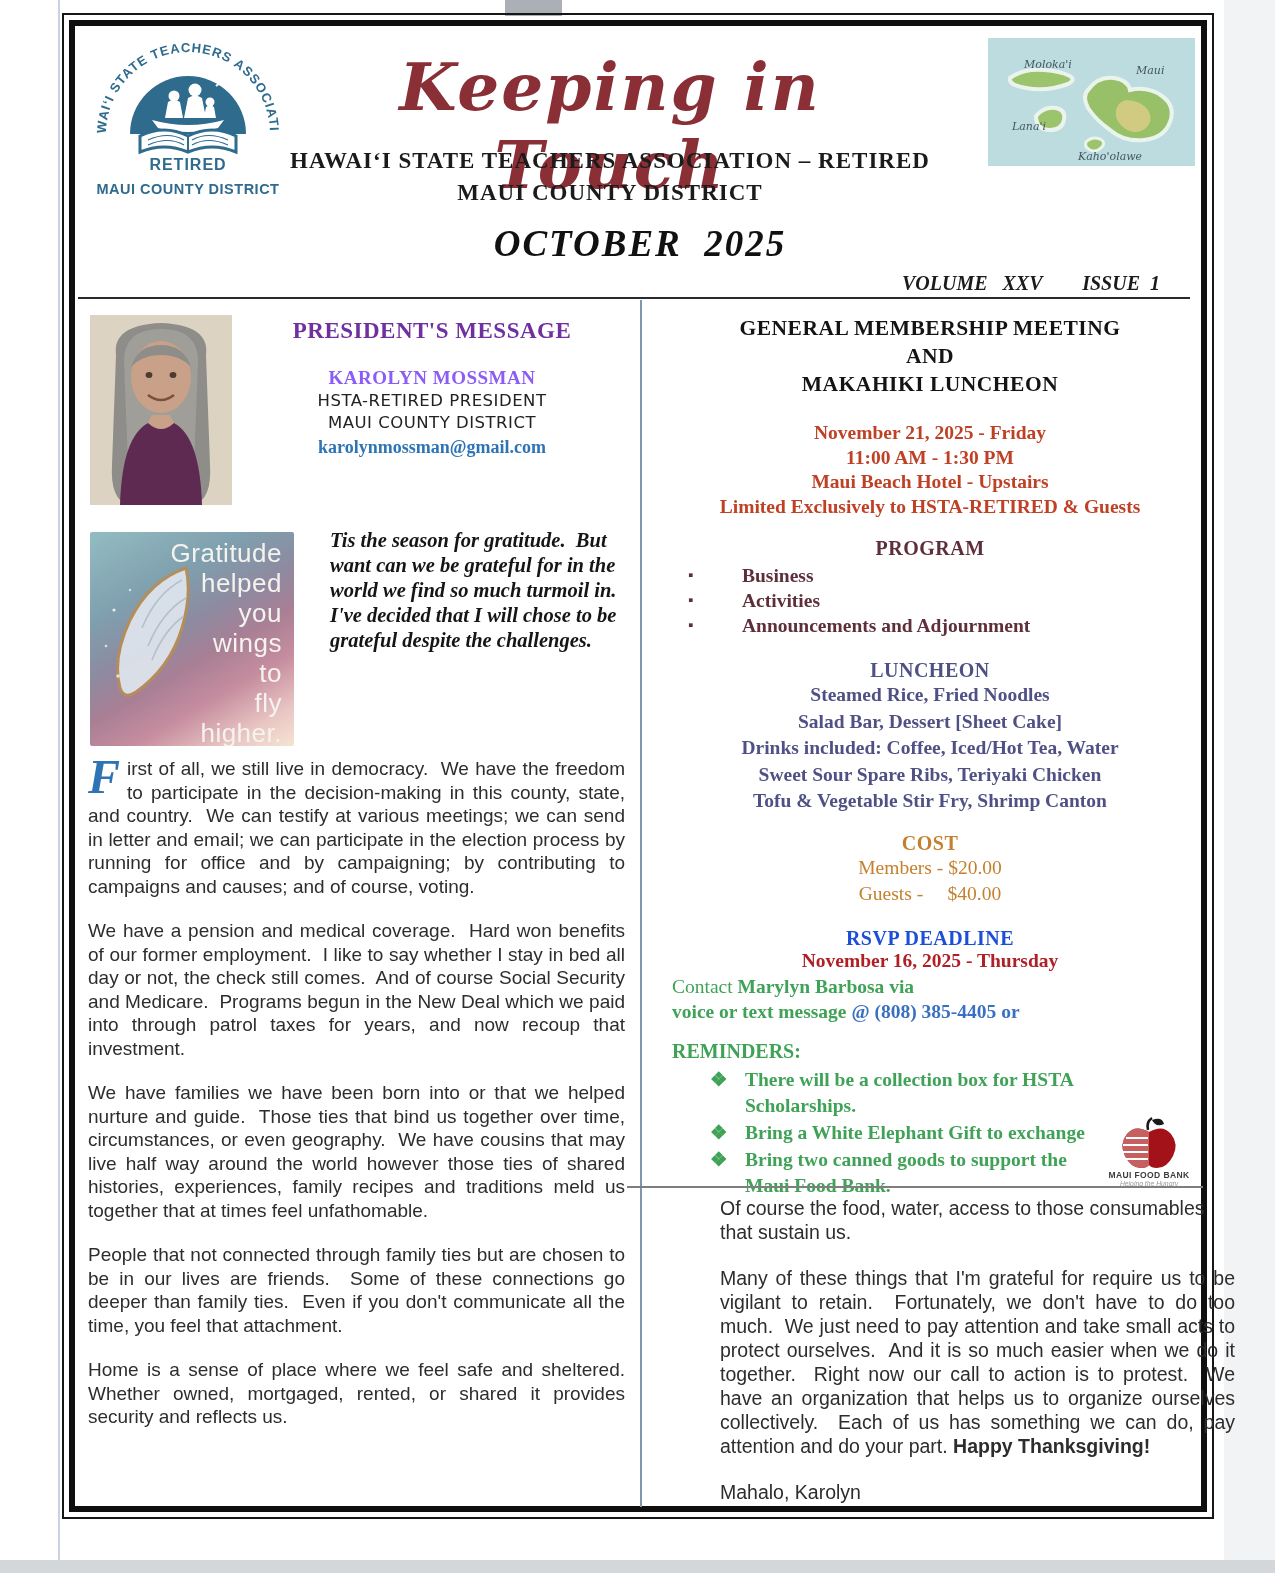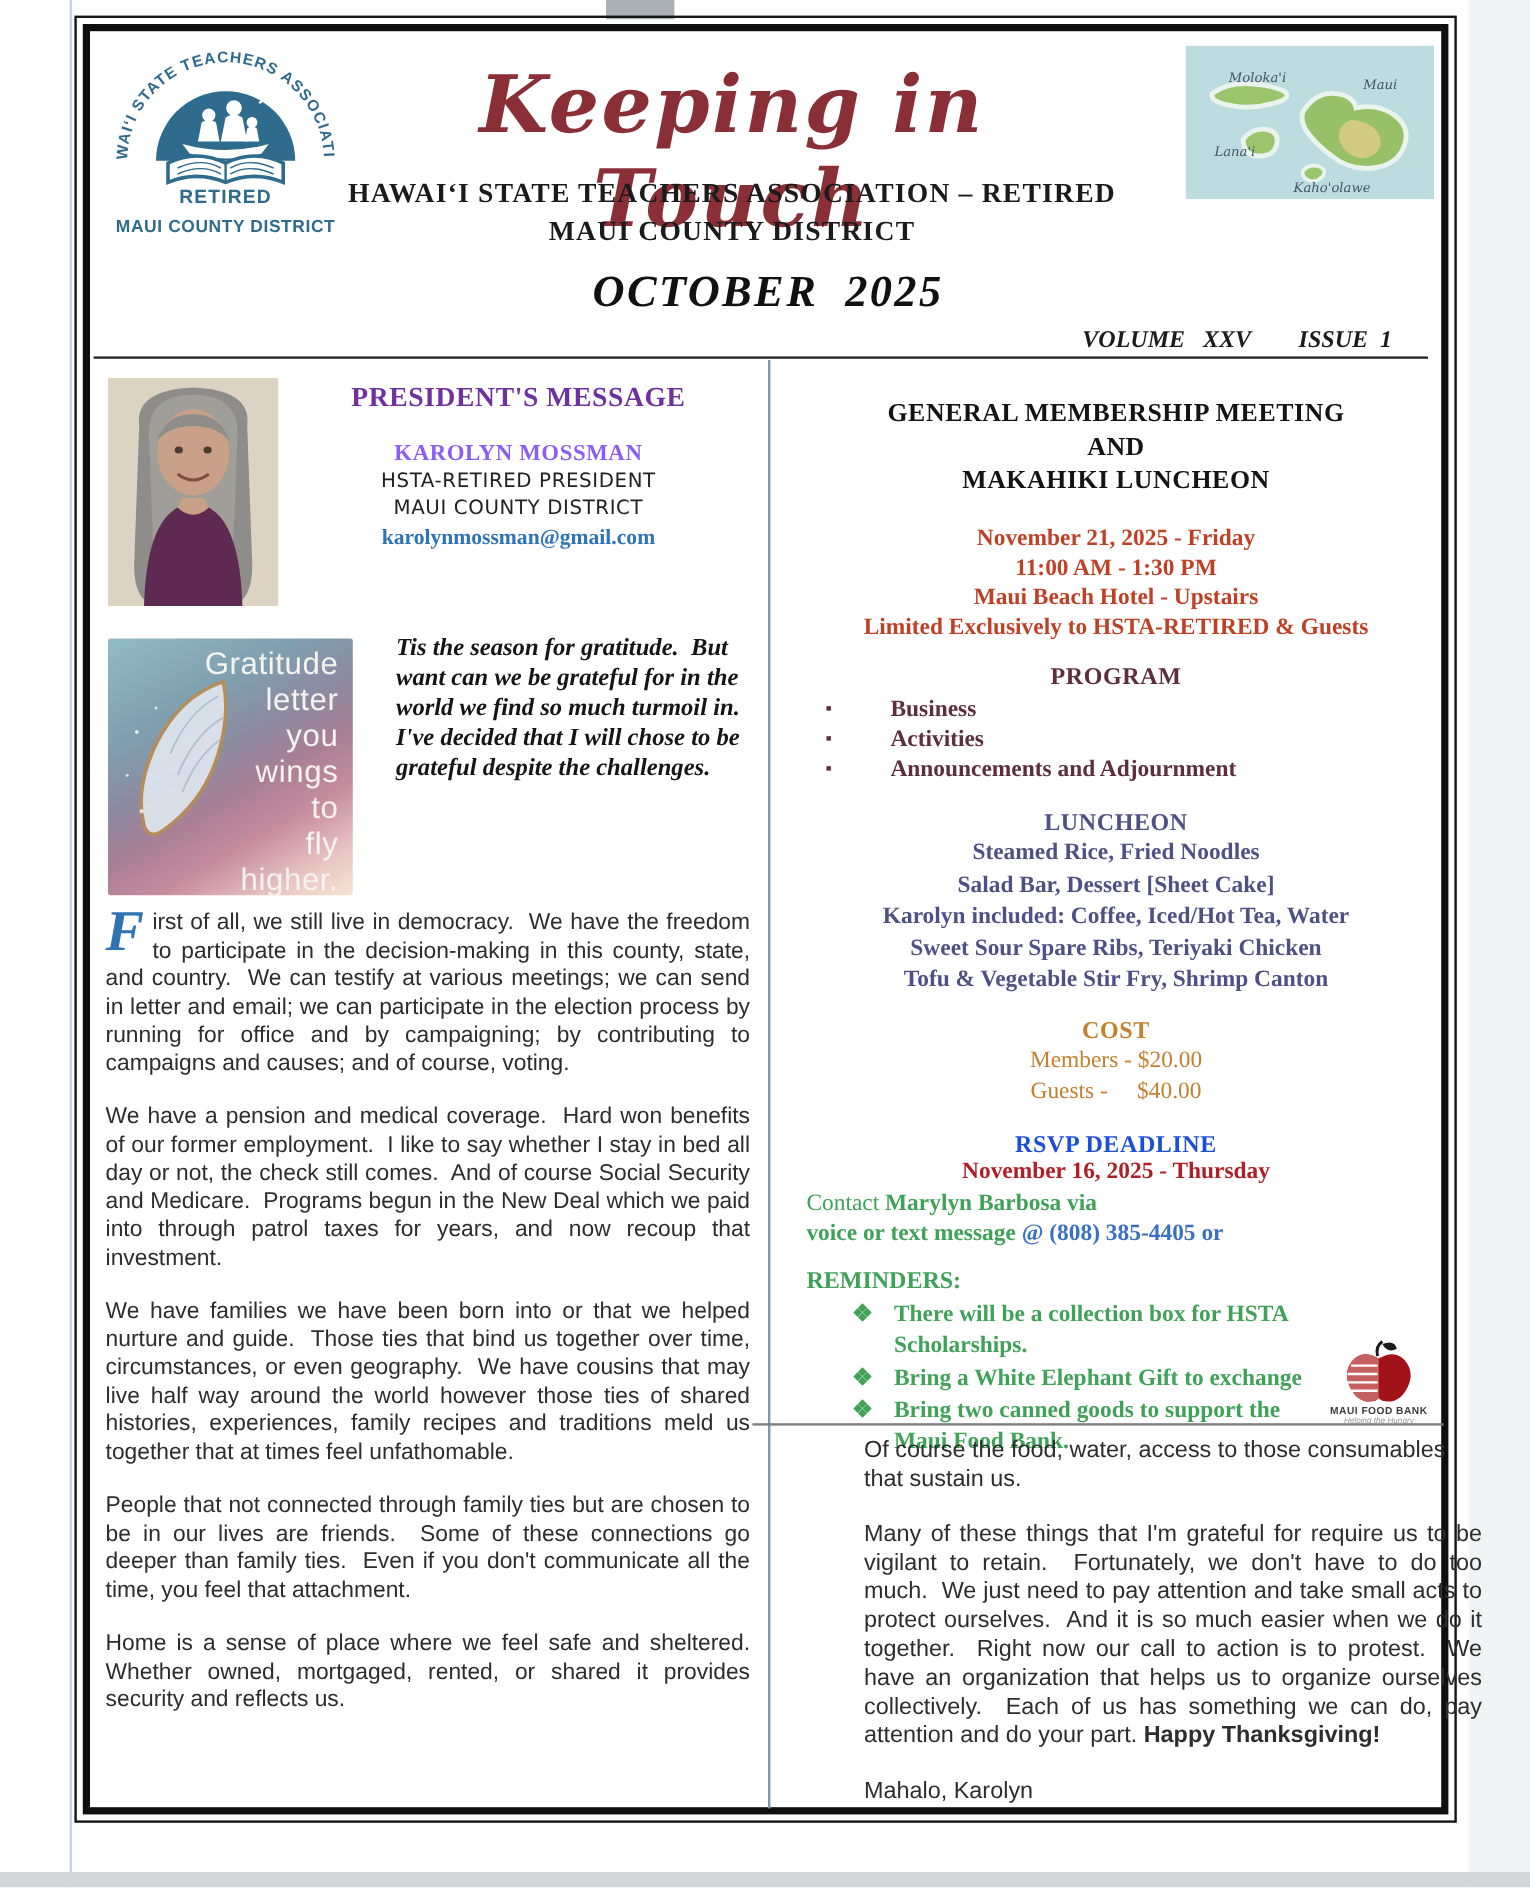--- a/index.html
+++ b/index.html
@@ -167,62 +167,62 @@
     <svg class="abs" style="left:0;top:18px;" width="130" height="180" viewBox="0 0 130 180">
       <path d="M 96,18 Q 60,30 40,70 Q 22,108 30,138 Q 34,150 46,142 Q 80,118 92,78 Q 102,44 96,18 Z" fill="#dfe6ee" opacity=".92" stroke="#b98d55" stroke-width="3"></path>
       <path d="M 92,30 Q 66,44 52,78 M 96,48 Q 72,62 58,96 M 94,66 Q 74,80 62,110" stroke="#aab8c8" stroke-width="1.6" fill="none" opacity=".8"></path>
       <circle cx="24" cy="60" r="1.6" fill="#fff" opacity=".8"></circle>
         <circle cx="16" cy="96" r="1.3" fill="#fff" opacity=".7"></circle>
       <circle cx="28" cy="126" r="1.8" fill="#fff" opacity=".7"></circle>
         <circle cx="40" cy="40" r="1.2" fill="#fff" opacity=".7"></circle>
     </svg>
     <div class="abs" style="right:12px;top:6px;">
       <div class="butterfly-line">Gratitude</div>
-      <div class="butterfly-line">letter</div>
+      <div class="butterfly-line">helped</div>
       <div class="butterfly-line">you</div>
       <div class="butterfly-line">wings</div>
       <div class="butterfly-line">to</div>
       <div class="butterfly-line">fly</div>
       <div class="butterfly-line">higher.</div>
     </div>
   </div>
 
   <div class="abs pm-intro pre" style="left:330px;top:528px;width:294px;">Tis the season for gratitude.  But want can we be grateful for in the world we find so much turmoil in.  I've decided that I will chose to be grateful despite the challenges.</div>
 
   <div class="abs" style="left:88px;top:757px;width:537px;">
     <p class="body-para pre"><span class="dropcap">F</span><span>irst of all, we still live in democracy.  We have the freedom to participate in the decision-making in this county, state, and country.  We can testify at various meetings; we can send in letter and email; we can participate in the election process by running for office and by campaigning; by contributing to campaigns and causes; and of course, voting.</span></p>
     <p class="body-para pre">We have a pension and medical coverage.  Hard won benefits of our former employment.  I like to say whether I stay in bed all day or not, the check still comes.  And of course Social Security and Medicare.  Programs begun in the New Deal which we paid into through patrol taxes for years, and now recoup that investment.</p>
     <p class="body-para pre">We have families we have been born into or that we helped nurture and guide.  Those ties that bind us together over time, circumstances, or even geography.  We have cousins that may live half way around the world however those ties of shared histories, experiences, family recipes and traditions meld us together that at times feel unfathomable.</p>
     <p class="body-para pre">People that not connected through family ties but are chosen to be in our lives are friends.  Some of these connections go deeper than family ties.  Even if you don't communicate all the time, you feel that attachment.</p>
     <p class="body-para pre">Home is a sense of place where we feel safe and sheltered.  Whether owned, mortgaged, rented, or shared it provides security and reflects us.</p>
   </div>
 
   <div class="abs" style="left:672px;top:306px;width:516px;">
-    <div class="mt-line center" style="margin-top:24px;">GENERAL MEMBERSHIP MEETING</div>
+    <div class="mt-line center" style="margin-top:8px;">GENERAL MEMBERSHIP MEETING</div>
     <div class="mt-line center">AND</div>
     <div class="mt-line center">MAKAHIKI LUNCHEON</div>
 
     <div style="margin-top:23px;">
       <div class="detail-line center">November 21, 2025 - Friday</div>
       <div class="detail-line center">11:00 AM - 1:30 PM</div>
       <div class="detail-line center">Maui Beach Hotel - Upstairs</div>
       <div class="detail-line center">Limited Exclusively to HSTA-RETIRED &amp; Guests</div>
     </div>
 
     <div class="program-head center" style="margin-top:18px;">PROGRAM</div>
     <div style="margin-top:3px;">
       <div class="program-item"><span class="sq">▪</span><span>Business</span></div>
       <div class="program-item"><span class="sq">▪</span><span>Activities</span></div>
       <div class="program-item"><span class="sq">▪</span><span>Announcements and Adjournment</span></div>
     </div>
 
     <div class="lunch-head center" style="margin-top:21px;">LUNCHEON</div>
     <div class="lunch-line center">Steamed Rice, Fried Noodles</div>
     <div class="lunch-line center">Salad Bar, Dessert [Sheet Cake]</div>
-    <div class="lunch-line center">Karolyn included: Coffee, Iced/Hot Tea, Water</div>
+    <div class="lunch-line center">Drinks included: Coffee, Iced/Hot Tea, Water</div>
     <div class="lunch-line center">Sweet Sour Spare Ribs, Teriyaki Chicken</div>
     <div class="lunch-line center">Tofu &amp; Vegetable Stir Fry, Shrimp Canton</div>
 
     <div class="cost-head center" style="margin-top:17px;">COST</div>
     <div class="cost-line center pre">Members - $20.00</div>
     <div class="cost-line center pre">Guests -     $40.00</div>
 
     <div class="rsvp-head center" style="margin-top:20px;">RSVP DEADLINE</div>
     <div class="rsvp-date center">November 16, 2025 - Thursday</div>
 

